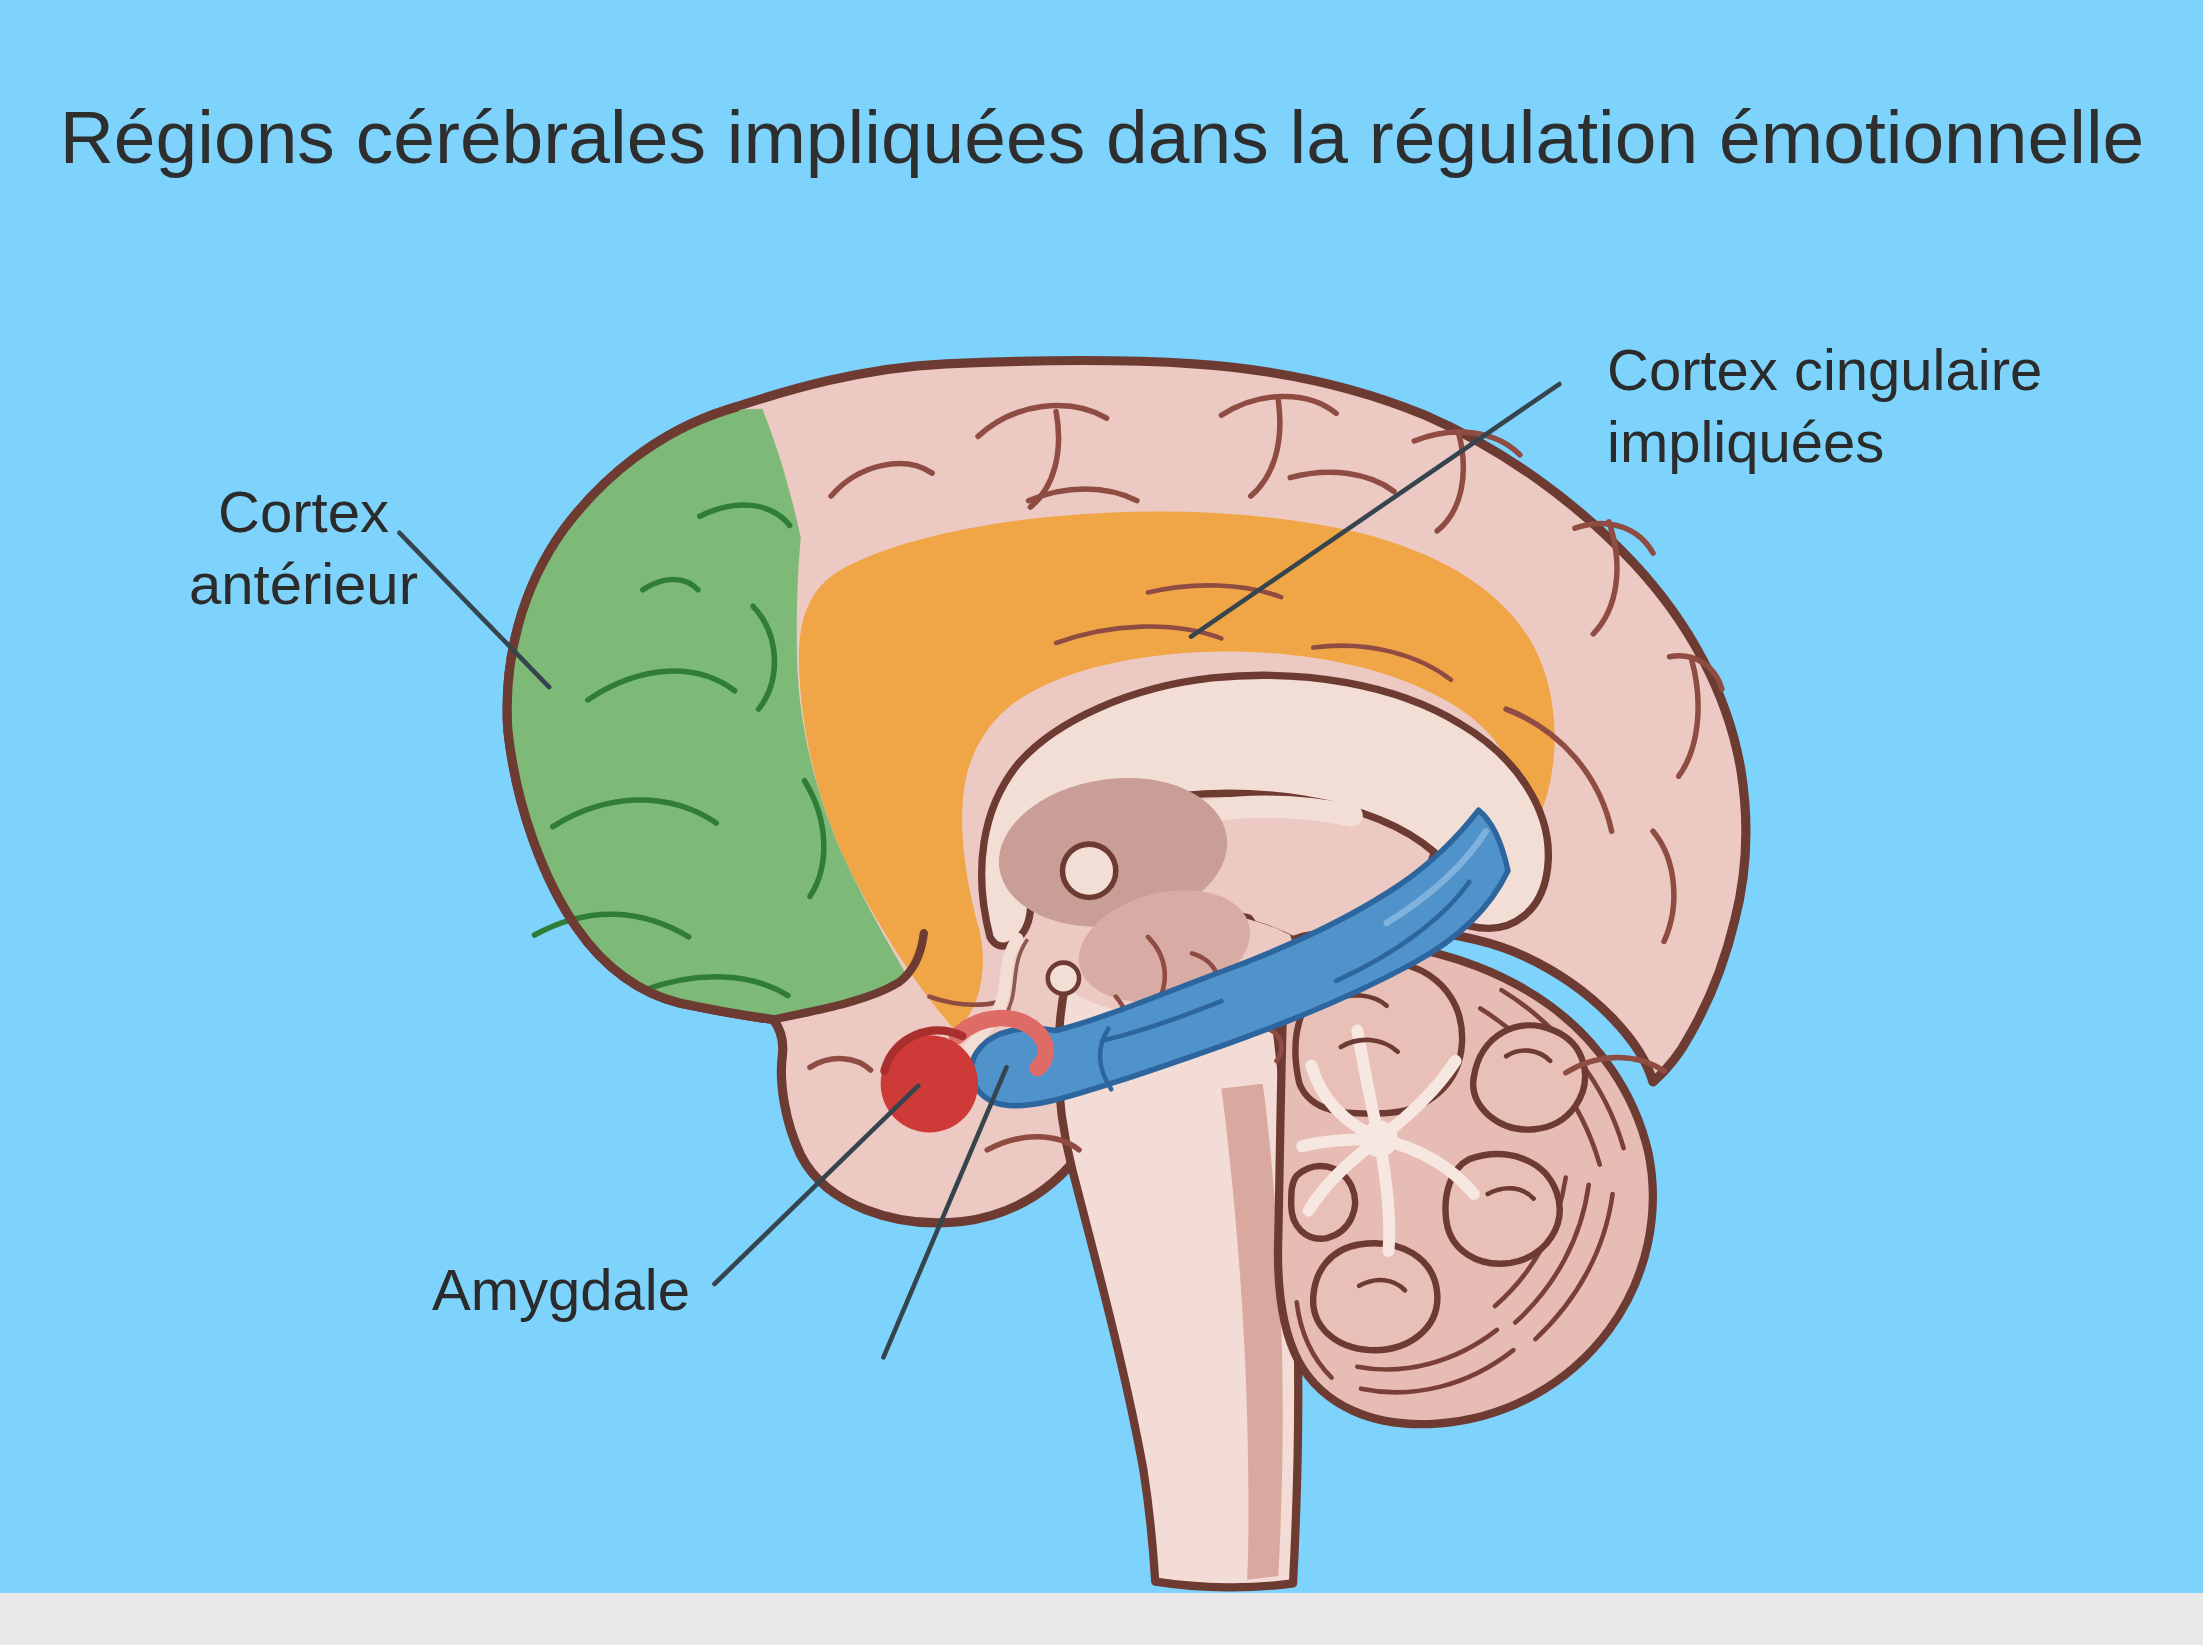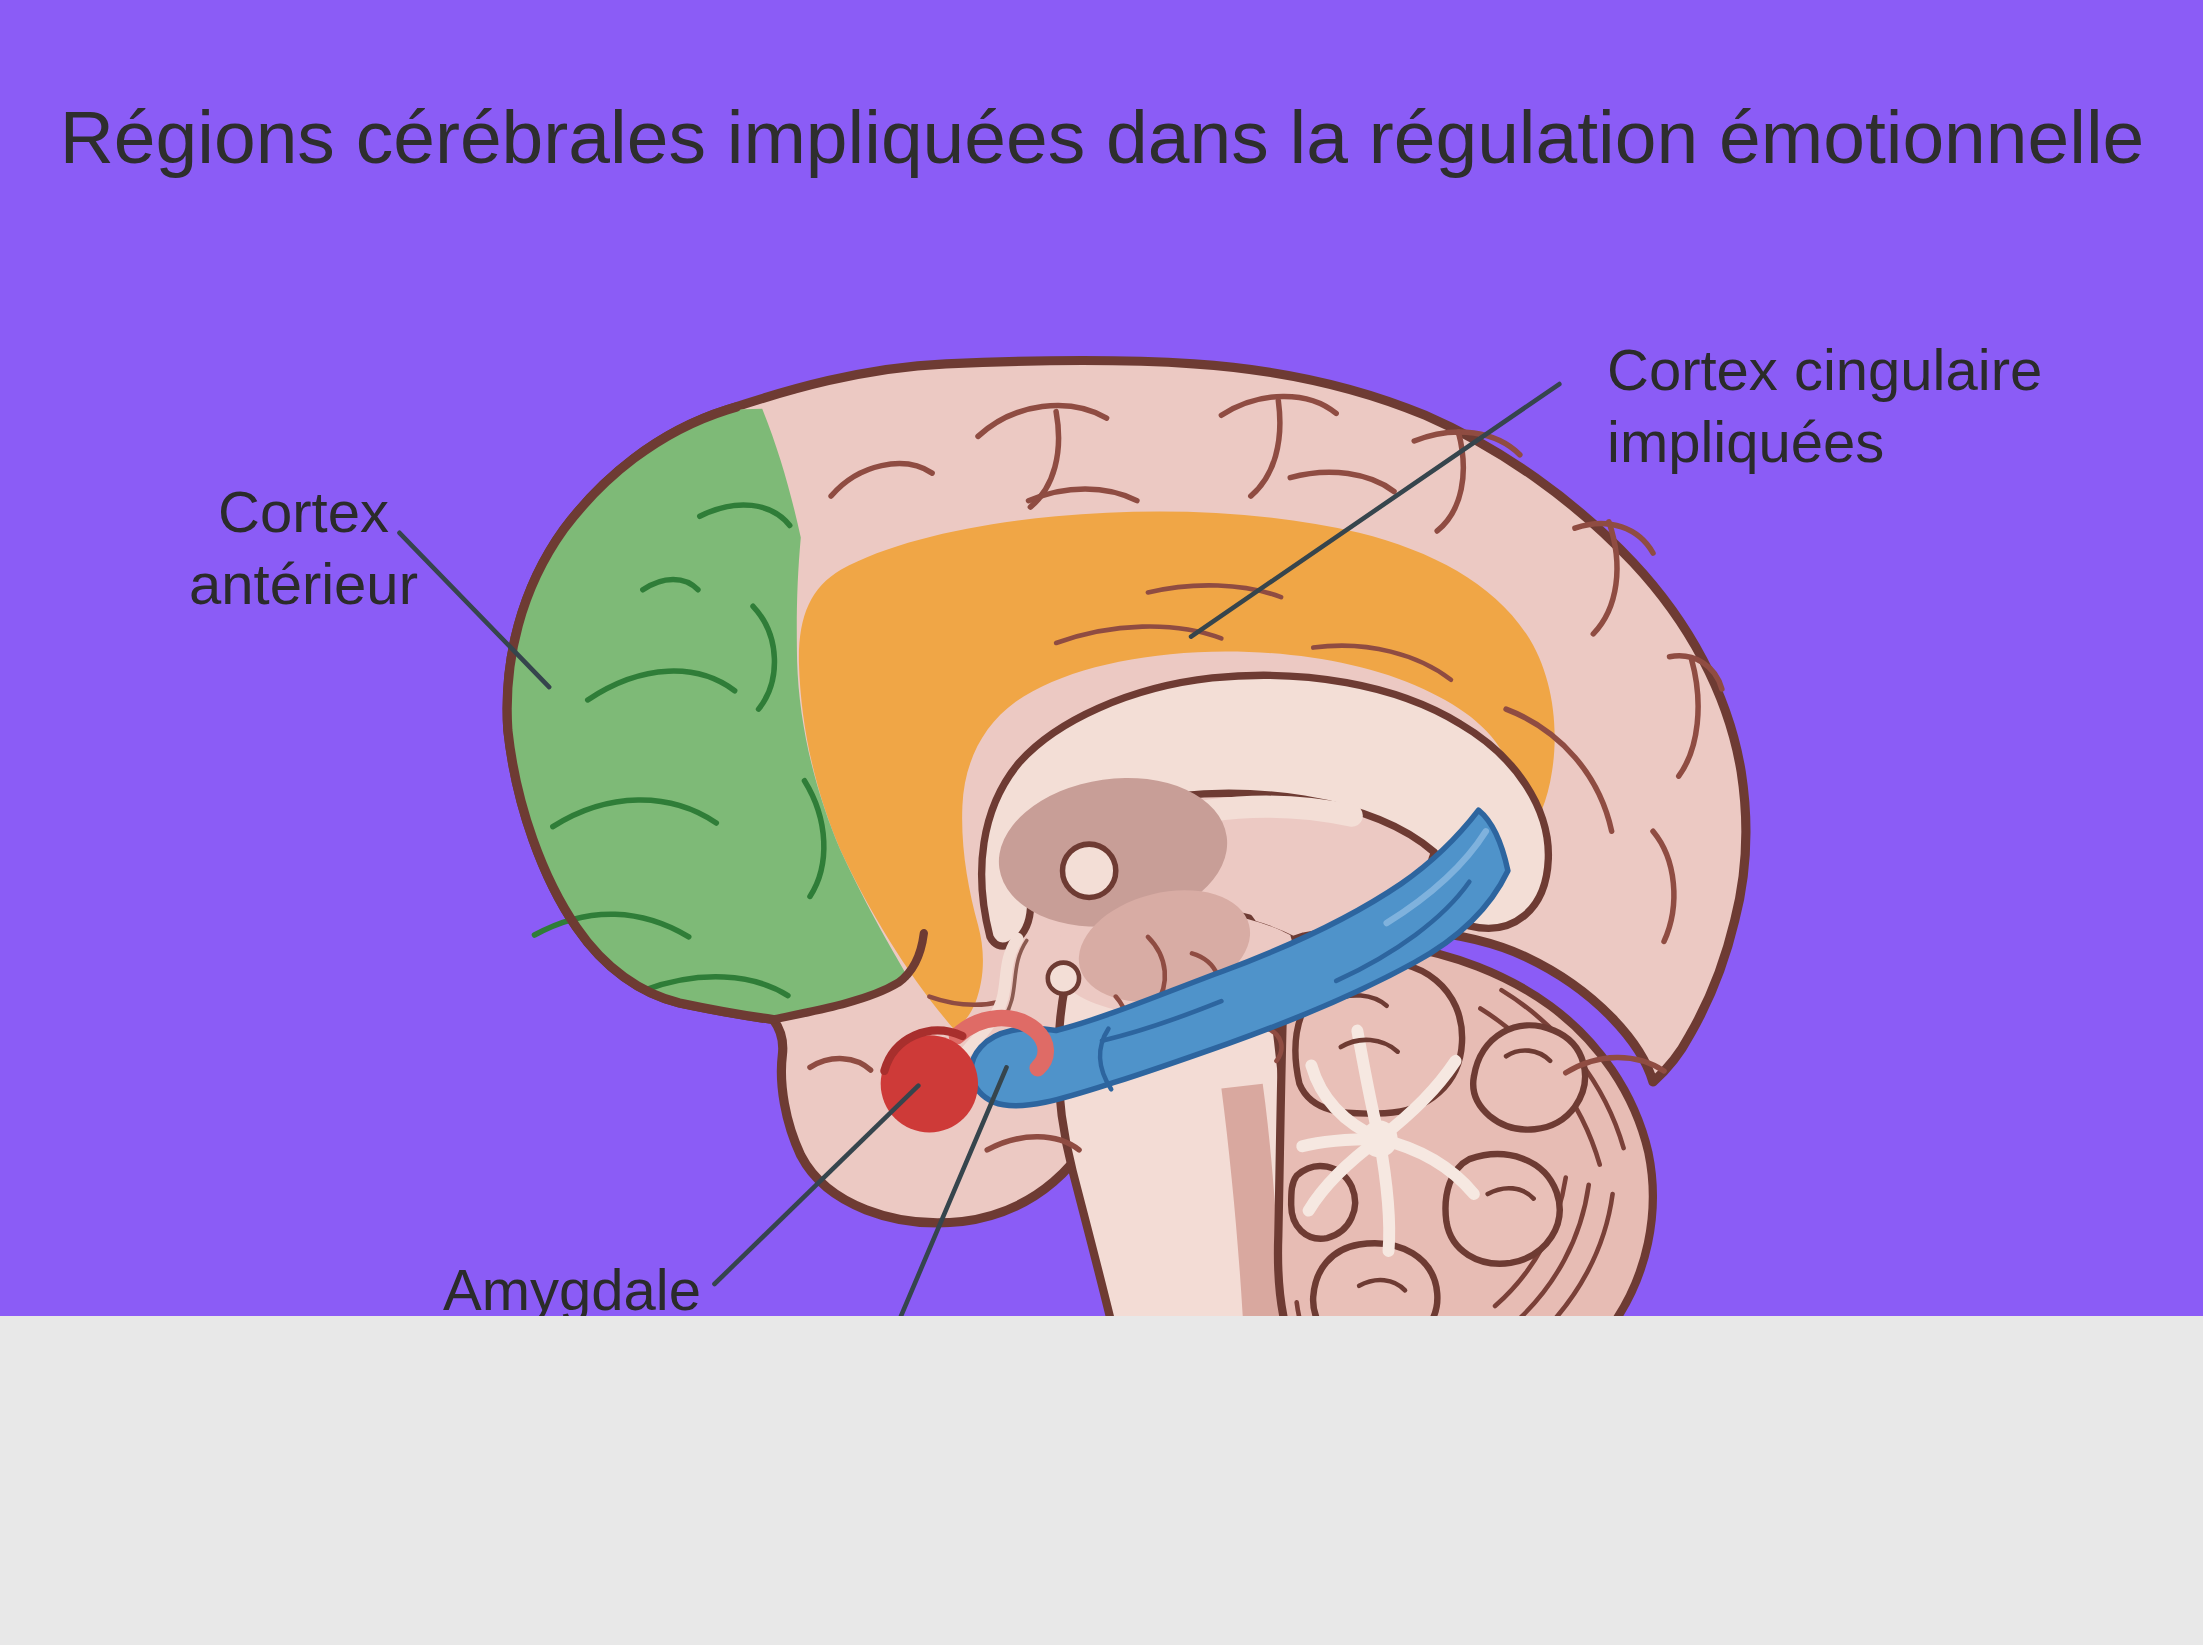--- a/index.html
+++ b/index.html
@@ -1,36 +1,36 @@
 <!DOCTYPE html>
 <html style="font-size:14.7px"><head>
 <meta charset="utf-8">
 <style>
   html,body { margin:0; padding:0; }
   body { font-family: "Liberation Sans", sans-serif; background:#e8e8e8; }
   .stage {
     position:relative;
-    width:2204px; height:1316px;
-    background:#8b5cf6;
+    width:2204px; height:1593px;
+    background:#7dd3fc;
     overflow:hidden;
   }
   .stage svg { position:absolute; left:0; top:0; }
   .title {
     position:absolute; left:0; top:94px; width:2204px;
     text-align:center;
     font-size:75px; font-weight:500; color:#2e2e2e;
     letter-spacing:0px;
   }
   .region-label {
     position:absolute;
     font-size:58px; color:#2b2b2b; line-height:1.24;
   }
   .lbl-prefrontal { left:152px; top:476px; width:303px; text-align:center; }
   .lbl-cingulate  { left:1607px; top:334px; width:459px; text-align:left; }
-  .lbl-amygdale   { left:443px;  top:1254px; }
+  .lbl-amygdale   { left:432px;  top:1254px; }
   .lbl-hippocampe { left:764px;  top:1394px; }
 </style>
 </head>
 <body>
 
 <div class="stage">
 
   <svg width="2204" height="1646" viewBox="0 0 2400 1792">
 
     <path d="M 553,795

